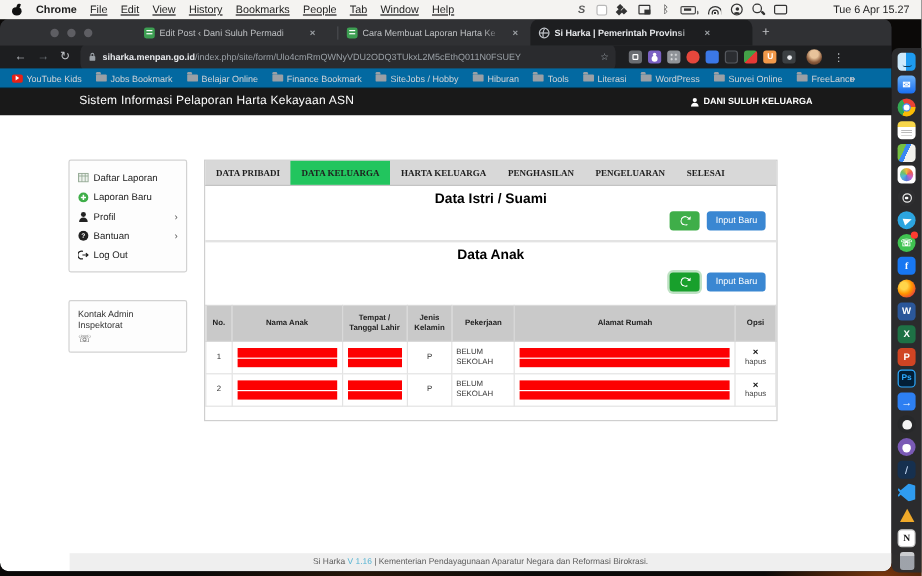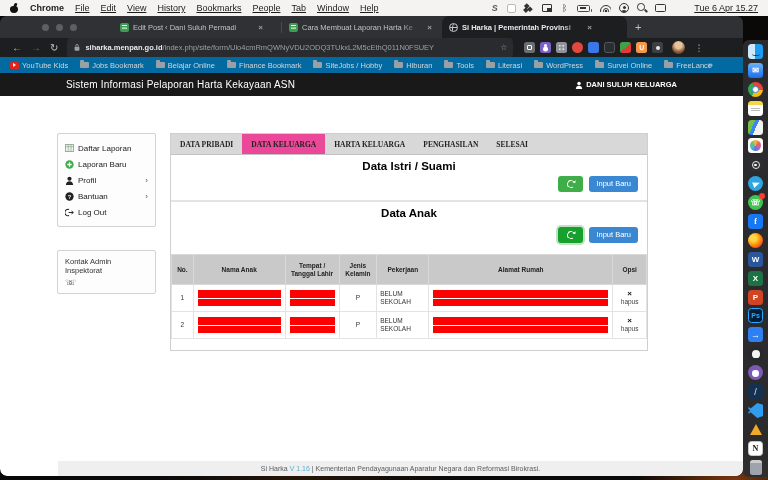--- a/index.html
+++ b/index.html
@@ -16,21 +16,21 @@
     display:flex; align-items:center; padding:0 10px; font-size:9px; color:#1c1c1c; z-index:50; }
   #menubar .left { display:flex; align-items:center; gap:11px; }
   #menubar .right { margin-left:auto; display:flex; align-items:center; gap:8px; }
   .apple { width:9px; height:11px; position:relative; display:inline-block; }
   .apple::before { content:""; position:absolute; left:0; top:3px; width:8px; height:7.5px; background:#111;
     border-radius:45% 45% 50% 50%; }
   .apple::after { content:""; position:absolute; left:4px; top:0; width:3px; height:3.5px; background:#111;
     border-radius:60% 0 60% 0; transform:rotate(15deg); }
   .mb-app { font-weight:bold; }
   .mb-item { white-space:nowrap;text-decoration:underline; }
-  #menubar .clock { white-space:nowrap; margin-left:2px;text-decoration:underline; }
+  #menubar .clock { white-space:nowrap; margin-left:12px; }
   
   .st { height:12px; min-width:9px; display:inline-flex; align-items:center; justify-content:center;
     color:#2e2e2e; font-size:9px; position:relative; }
   .st-gram { font-style:italic; font-weight:bold; color:#5a5a5a; }
   .st-note { width:9px; height:9px; background:#fff; border:1px solid #b9b9b9; border-radius:2px; }
   .st-dropbox { width:10px; height:10px; }
   .st-dropbox::before { content:""; position:absolute; left:1px; top:1px; width:3.5px; height:3.5px;
     background:#333; transform:rotate(45deg); box-shadow:4.5px 0 0 #333, 2.2px 3.4px 0 #333; }
   .st-mirror { width:10px; height:8px; border:1px solid #333; border-radius:1px; }
   .st-mirror::after { content:""; position:absolute; width:5px; height:4px; background:#333; right:-1px; bottom:-1px; }
@@ -116,21 +116,21 @@
   #sbox-menu { top:37px; }
   .sitem { display:flex; align-items:center; gap:4px; height:16px; font-size:8px; color:#1a1a1a; position:relative; }
   .sitem svg { flex:0 0 auto; }
   .sitem .chev { position:absolute; right:0; color:#555; font-size:8px; }
   #sbox-contact { top:154px; font-size:7.5px; color:#333; }
   #sbox-contact .ph { font-size:9px; color:#444; margin-top:2px; }
   
   #panel { position:absolute; left:170px; top:37px; width:478px; background:#fff; border:1px solid #cfcfcf; }
   #panel-tabs { display:flex; background:#d8d8d8; height:21px; border-bottom:1px solid #c3c3c3; }
   .ptab { padding:0 9px; line-height:21px; font-size:7.5px; font-weight:bold; color:#1f1f1f; white-space:nowrap;font-family:Liberation Serif, serif; }
-  .ptab.on { background:#ec4899; }
+  .ptab.on { background:#22c55e; }
   .sec { position:relative; }
   .sec-1 { height:47px; border-bottom:2px solid #e3e3e3; }
   .sec-2 { height:52px; }
   .sec h2 { text-align:center; font-size:11.5px; color:#000; padding-top:5px; font-weight:bold; }
   .btns { position:absolute; right:9px; display:flex; gap:6px; }
   .sec-1 .btns { top:21px; }
   .sec-2 .btns { top:25px; }
   .btn-green { width:25px; height:16px; background:#3fae49; border:none; border-radius:3px; display:flex; align-items:center; justify-content:center; }
   .btn-green.focused { background:#18a02c; box-shadow:0 0 0 2px #bfe2c4; }
   .ref { width:8px; height:8px; border:1.3px solid #fff; border-radius:50%; border-right-color:transparent; position:relative; transform:rotate(15deg); }
@@ -390,20 +390,21 @@
       <div>Kontak Admin Inspektorat</div>
       <div class="ph">☏</div>
     </div>
 
     <div id="panel">
       <div id="panel-tabs">
         <span class="ptab">DATA PRIBADI</span>
         <span class="ptab on">DATA KELUARGA</span>
         <span class="ptab">HARTA KELUARGA</span>
         <span class="ptab">PENGHASILAN</span>
+        <span class="ptab">PENGELUARAN</span>
         <span class="ptab">SELESAI</span>
       </div>
 
       <div class="sec sec-1">
         <h2>Data Istri / Suami</h2>
         <div class="btns">
           <button class="btn-green">
               <span class="ref"></span>
             </button>
           <button class="btn-blue">Input Baru</button>

